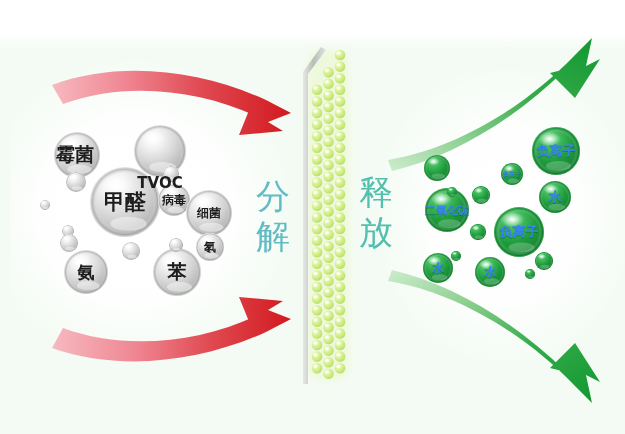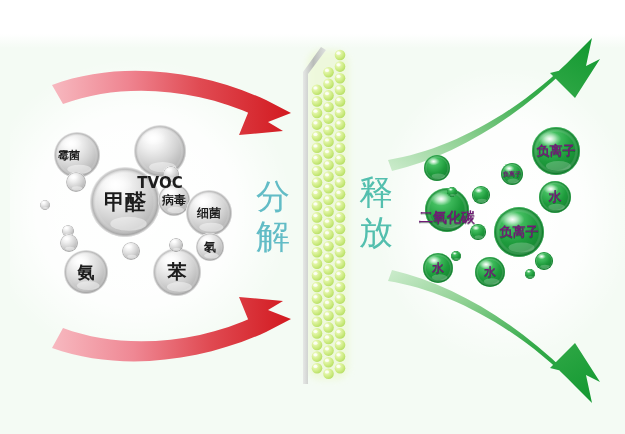--- a/index.html
+++ b/index.html
@@ -53,21 +53,21 @@
 
   
   .btxt{
     position:absolute;z-index:6;
     text-align:center;white-space:nowrap;
     font-family:"DejaVu Sans","Liberation Sans",sans-serif;
     font-weight:bold;user-select:none;
     transform:translate(-50%,-50%);
   }
   .btxt.gray{color:#1d1d1d;}
-  .btxt.green{color:#701a75;text-shadow:0 1px 0 rgba(0,70,20,.35);}
+  .btxt.green{color:#3b82f6;text-shadow:0 1px 0 rgba(0,70,20,.35);}
 </style>
 </head>
 <body>
 
 <div id="stage">
 
   <div class="bg-lower"></div>
   <div class="bg-fade"></div>
   <div class="bg-glowl"></div>
   <div class="bg-glowr"></div>
@@ -550,30 +550,30 @@
         </g>
       </g>
   </svg>
 
   <div class="caption" id="cap-decompose">分
 解</div>
   <div class="caption" id="cap-release">释
 放</div>
 
   <div id="bubble-labels">
-      <div class="btxt gray" style="left: 69px; top: 155px; font-size: 11px;">霉菌</div>
+      <div class="btxt gray" style="left: 75px; top: 155px; font-size: 19px;">霉菌</div>
       <div class="btxt gray" style="left: 160px; top: 151px; font-size: 15px; margin-top: 32px;">TVOC</div>
       <div class="btxt gray" style="left: 125px; top: 202px; font-size: 21px;">甲醛</div>
       <div class="btxt gray" style="left: 174px; top: 200px; font-size: 12px;">病毒</div>
       <div class="btxt gray" style="left: 209px; top: 213px; font-size: 12px;">细菌</div>
       <div class="btxt gray" style="left: 210px; top: 247px; font-size: 12px;">氡</div>
       <div class="btxt gray" style="left: 86px; top: 272px; font-size: 17px;">氨</div>
       <div class="btxt gray" style="left: 177px; top: 272px; font-size: 19px;">苯</div>
       <div class="btxt green" style="left: 556px; top: 151px; font-size: 13px;">负离子</div>
       <div class="btxt green" style="left: 555px; top: 197px; font-size: 13px;">水</div>
       <div class="btxt green" style="left: 519px; top: 232px; font-size: 13px;">负离子</div>
-      <div class="btxt green" style="left: 447px; top: 210px; font-size: 14px; margin-top: 8px;">二氧化碳</div>
+      <div class="btxt green" style="left: 447px; top: 210px; font-size: 11px;">二氧化碳</div>
       <div class="btxt green" style="left: 512px; top: 174px; font-size: 6px;">负离子</div>
       <div class="btxt green" style="left: 438px; top: 268px; font-size: 12px;">水</div>
       <div class="btxt green" style="left: 490px; top: 272px; font-size: 12px;">水</div>
     </div>
 
 </div>
 
 </body></html>

